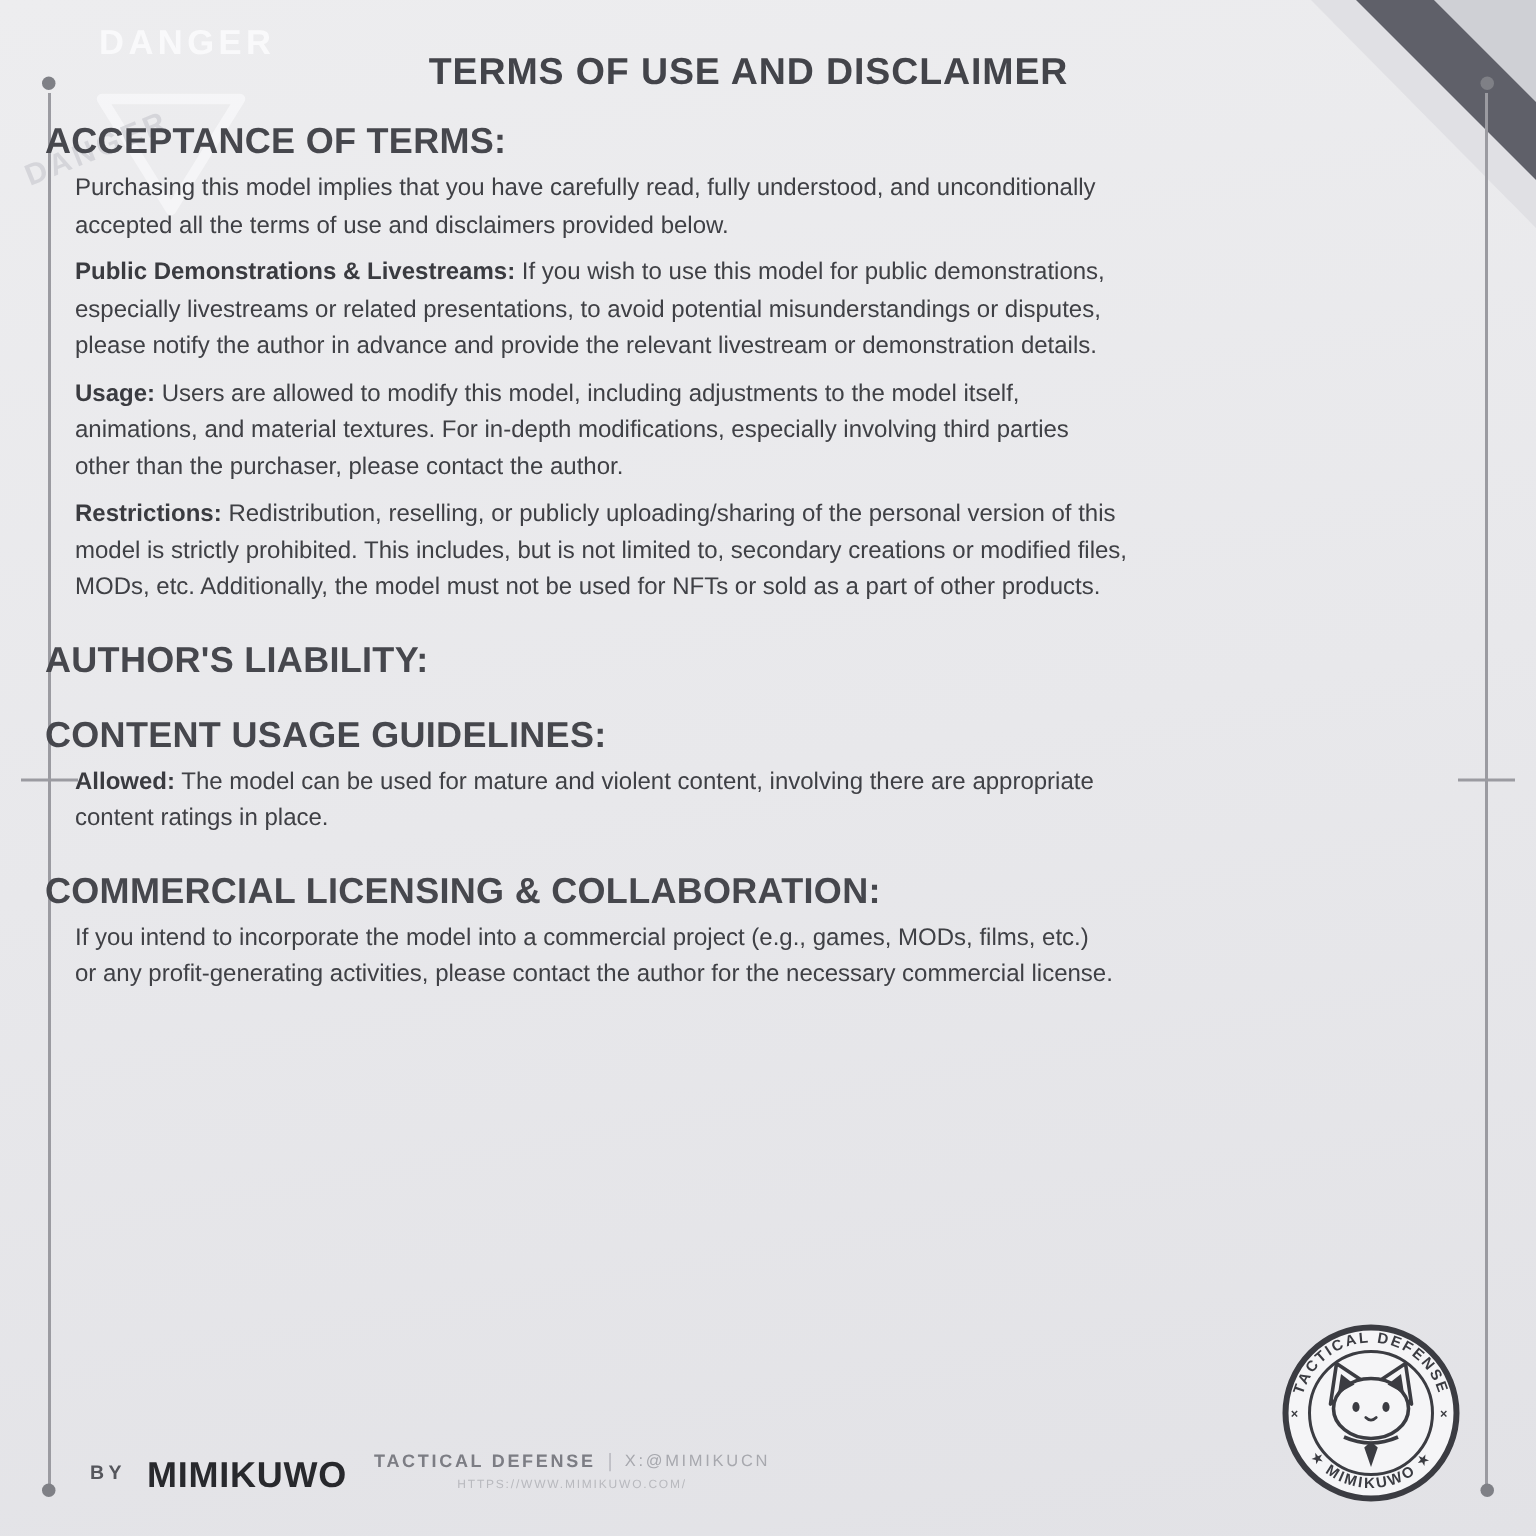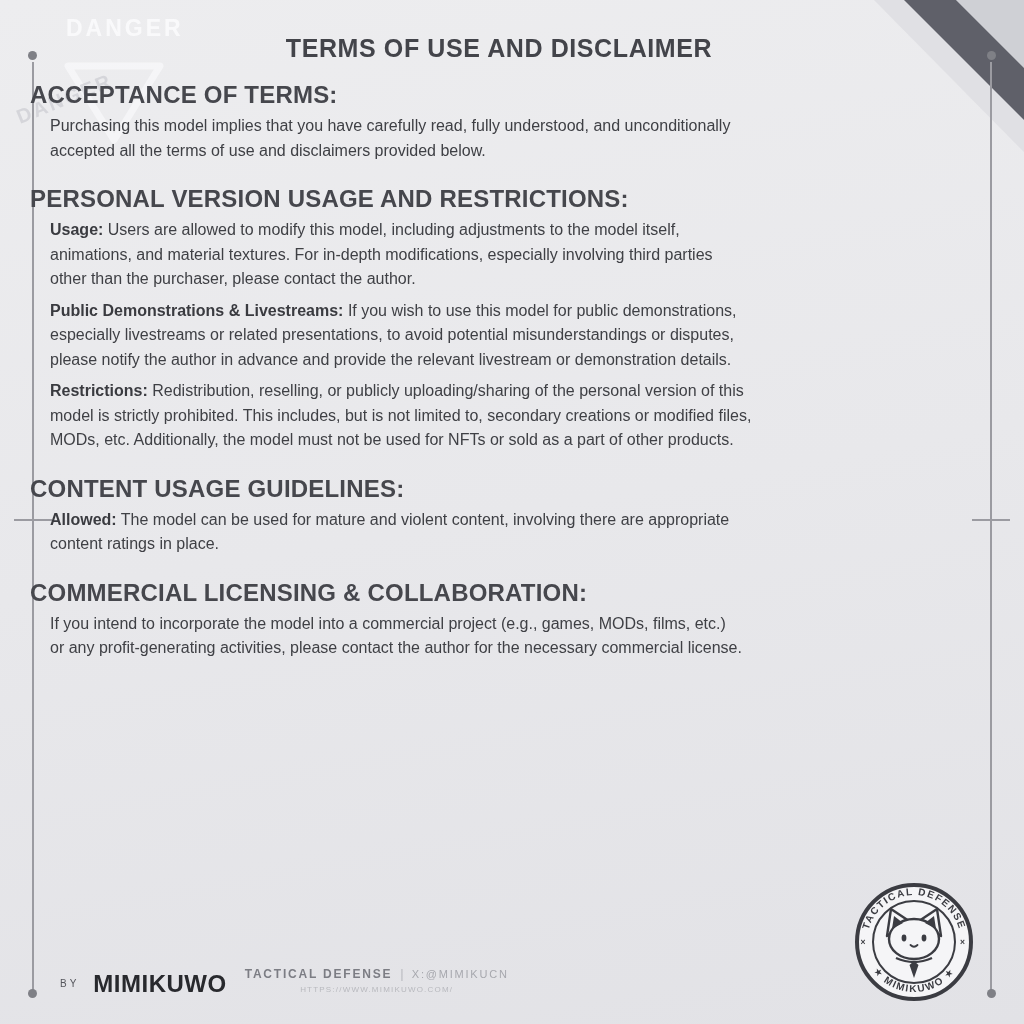--- a/index.html
+++ b/index.html
@@ -35,21 +35,21 @@
   h1 { font-size:25px; font-weight:bold; letter-spacing:.6px; text-align:center;
        color:#43444a; margin:4px 0 18px; }
   h2 { font-size:24px; font-weight:bold; letter-spacing:.2px; color:#46474d; margin:22px 0 5px; }
   .sec:first-of-type h2 { margin-top:16px; }
   .sec p { font-size:16px; line-height:24.5px; padding-left:20px; margin:0 0 7px;
            white-space:pre-line; color:#3f4045; }
   .sec p strong { font-weight:bold; color:#3a3b40; }
 
   
   .footer { position:absolute; left:60px; bottom:28px; display:flex; align-items:flex-end; }
-  .by { font-size:10px; font-weight:normal; letter-spacing:3px; color:#55565c; padding-bottom:7px; }
+  .by { font-size:13px; font-weight:bold; letter-spacing:3px; color:#55565c; padding-bottom:7px; }
   .brand { font-size:24px; font-weight:bold; letter-spacing:.5px; color:#28292d;
            line-height:1; margin-left:14px; }
   .tagline-block { margin-left:18px; padding-bottom:2px; }
   .tagline-row { display:flex; align-items:center; }
   .tagline { font-size:12px; font-weight:bold; letter-spacing:1.8px; color:#7c7d84; }
   .sep { margin:0 8px; color:#b9bac0; font-size:13px; }
   .handle { font-size:11px; letter-spacing:1.8px; color:#a7a8ae; }
   .url { font-size:8px; letter-spacing:1.2px; color:#b8b9be; margin-top:4px;text-align:center; }
 
   
@@ -86,33 +86,33 @@
   <div class="content">
     <h1>TERMS OF USE AND DISCLAIMER</h1>
 
     <section class="sec">
       <h2>ACCEPTANCE OF TERMS:</h2>
       <p><strong></strong> <span>Purchasing this model implies that you have carefully read, fully understood, and unconditionally
 accepted all the terms of use and disclaimers provided below.</span></p>
     </section>
 
     <section class="sec">
-      <h2>PERSONAL VERSION USAGE AND RESTRICTIONS:</h2>
+      <p><strong>Public Demonstrations &amp; Livestreams:</strong> <span>If you wish to use this model for public demonstrations,
+especially livestreams or related presentations, to avoid potential misunderstandings or disputes,
+please notify the author in advance and provide the relevant livestream or demonstration details.</span></p>
       <p><strong>Usage:</strong> <span>Users are allowed to modify this model, including adjustments to the model itself,
 animations, and material textures. For in-depth modifications, especially involving third parties
 other than the purchaser, please contact the author.</span></p>
-      <p><strong>Public Demonstrations &amp; Livestreams:</strong> <span>If you wish to use this model for public demonstrations,
-especially livestreams or related presentations, to avoid potential misunderstandings or disputes,
-please notify the author in advance and provide the relevant livestream or demonstration details.</span></p>
       <p><strong>Restrictions:</strong> <span>Redistribution, reselling, or publicly uploading/sharing of the personal version of this
 model is strictly prohibited. This includes, but is not limited to, secondary creations or modified files,
 MODs, etc. Additionally, the model must not be used for NFTs or sold as a part of other products.</span></p>
     </section>
 
     <section class="sec">
+      <h2>AUTHOR'S LIABILITY:</h2>
     </section>
 
     <section class="sec">
       <h2>CONTENT USAGE GUIDELINES:</h2>
       <p><strong>Allowed:</strong> <span>The model can be used for mature and violent content, involving there are appropriate
 content ratings in place.</span></p>
     </section>
 
     <section class="sec">
       <h2>COMMERCIAL LICENSING &amp; COLLABORATION:</h2>

